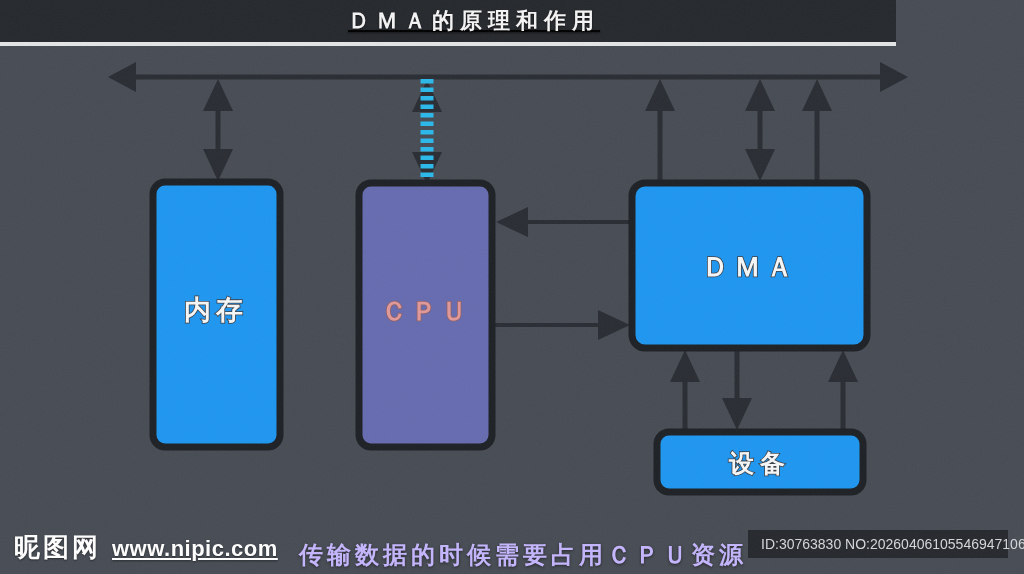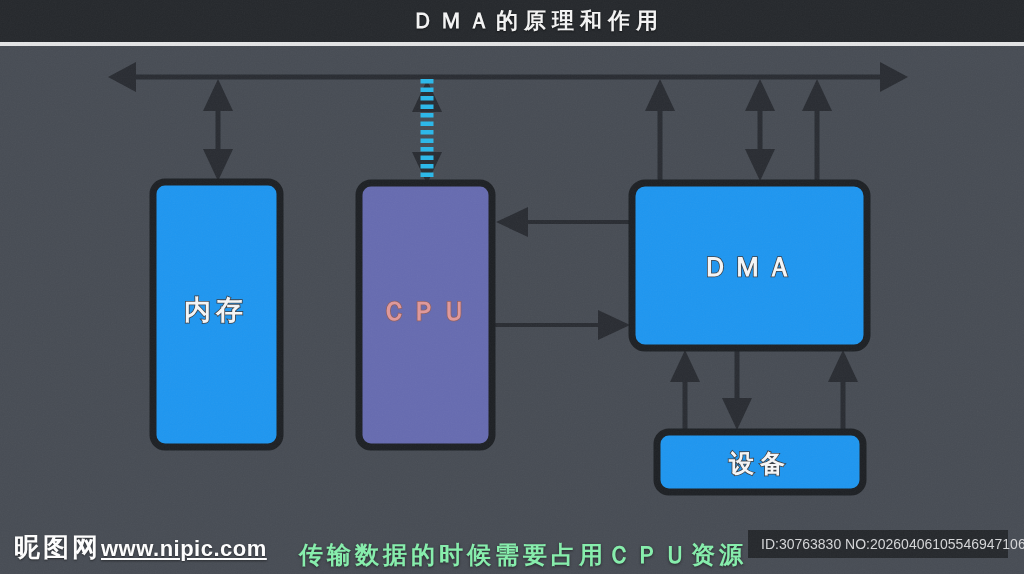--- a/index.html
+++ b/index.html
@@ -3,24 +3,24 @@
 <meta charset="utf-8">
 <style>
   html,body{margin:0;padding:0;background:#303338;}
   #stage{
     position:relative;width:1024px;height:574px;overflow:hidden;
     background:var(--background,#474c54);
     font-family:"Liberation Sans","DejaVu Sans",sans-serif;
   }
   
   #title-bar{
-    position:absolute;top:0;left:0;width:1024px;height:42px;
+    position:absolute;top:0;left:0;width:896px;height:42px;
     background:var(--title-bar,#25282c);
     border-bottom:4px solid var(--separator,#e3e4e5);
-    box-sizing:content-box;z-index:10;
+    box-sizing:content-box;z-index:10;text-decoration:underline;
   }
   #title-bar .title-text{
     display:block;text-align:center;padding-left:52px;
     line-height:42px;font-size:22px;font-weight:bold;
     letter-spacing:6px;color:#f4f4f4;
     text-shadow:0 1px 2px rgba(0,0,0,.6);
     white-space:nowrap;
   }
   
   #diagram{position:absolute;top:0;left:0;z-index:1;}
@@ -39,26 +39,26 @@
     font-weight:bold;fill:#f5f6f7;
     paint-order:stroke;stroke:#3a3d43;stroke-width:1.6px;
     text-anchor:middle;
   }
   .node-label.salmon{fill:var(--cpu-text,#e0989a);stroke:#8e5f62;}
   
   #caption{
     position:absolute;left:0;right:0;bottom:3px;z-index:10;
     text-align:center;padding-left:22px;
     font-size:24px;font-weight:bold;letter-spacing:4px;
-    color:#86efac;text-shadow:0 1px 3px rgba(0,0,0,.55);
+    color:#c4b5fd;text-shadow:0 1px 3px rgba(0,0,0,.55);
     white-space:nowrap;
   }
   #watermark{
     position:absolute;left:14px;bottom:9px;z-index:11;
-    display:flex;align-items:baseline;color:#ffffff;
+    display:flex;align-items:baseline;gap:11px;color:#ffffff;
     text-shadow:0 1px 2px rgba(0,0,0,.5);white-space:nowrap;
   }
   #watermark .wm-name{font-size:26px;font-weight:bold;letter-spacing:3px;}
   #watermark .wm-url{font-size:22px;font-weight:bold;letter-spacing:.5px;text-decoration:underline;}
   #id-bar{
     position:absolute;left:748px;top:530px;width:260px;height:28px;z-index:11;
     background:var(--title-bar,#25282c);
     color:#d5d6d8;font-size:14px;line-height:28px;
     padding-left:13px;box-sizing:border-box;white-space:nowrap;
     font-family:"Liberation Sans",sans-serif;

